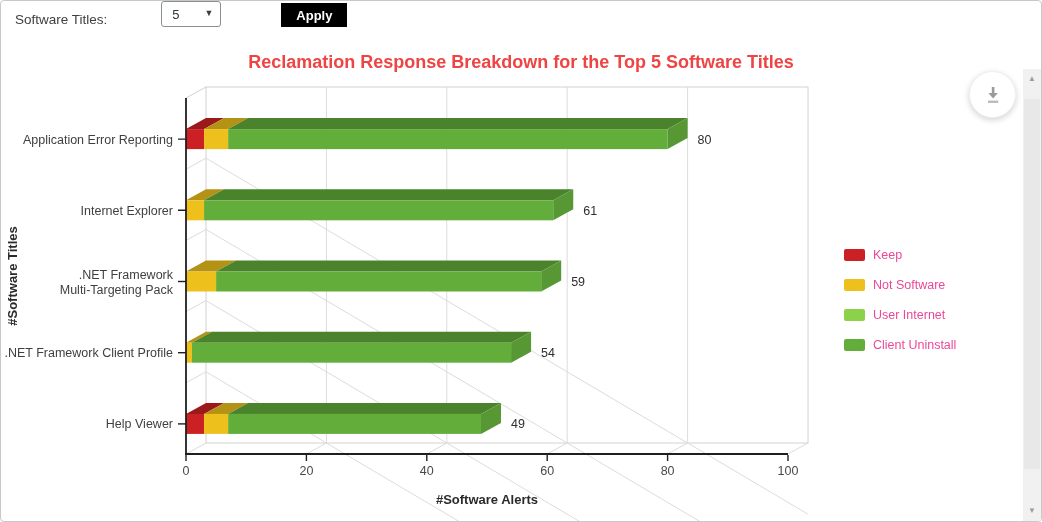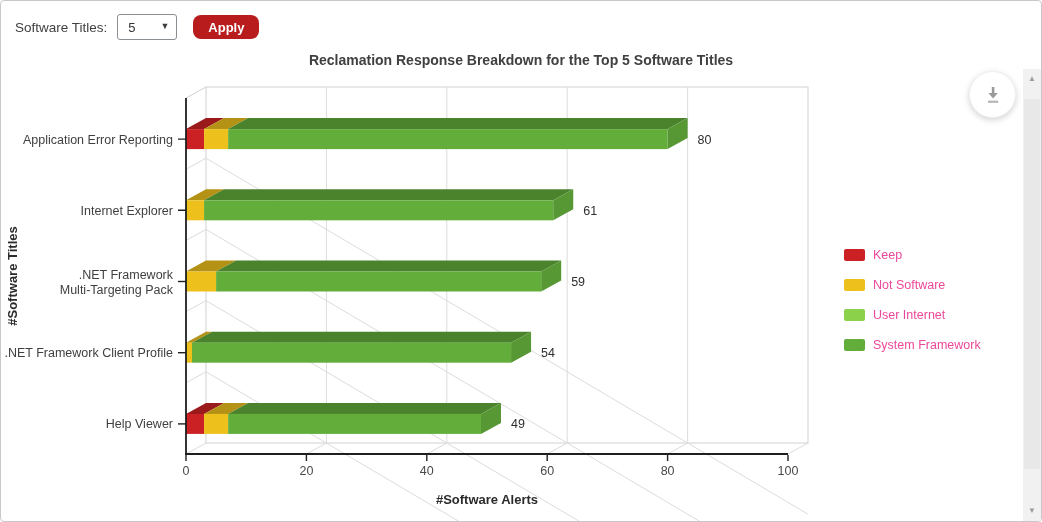--- a/index.html
+++ b/index.html
@@ -1,28 +1,28 @@
 <!DOCTYPE html>
 <html><head>
 <meta charset="utf-8">
 <style>
   html,body{margin:0;padding:0;background:#fff;font-family:"Liberation Sans","DejaVu Sans",sans-serif;}
   #app{position:relative;width:1040px;height:520px;border:1px solid #c8c8c8;border-radius:4px;background:#fff;overflow:hidden;}
   
-  .controls{position:absolute;top:13px;left:14px;display:flex;align-items:center;z-index:5;}
+  .controls{position:absolute;top:0;left:14px;display:flex;align-items:flex-end;z-index:5;gap:44px;}
   .ctl-label{font-size:13.5px;color:#404040;margin-right:10px;}
   .select{position:relative;width:58px;height:24px;border:1px solid #8a8f94;border-radius:3px;background:#fff;
           display:flex;align-items:center;cursor:pointer;}
   .select .val{font-size:13px;color:#333;padding-left:10px;}
   .select .caret{position:absolute;right:7px;top:7px;font-size:9px;color:#3e3e3e;line-height:1;}
-  .apply{margin-left:16px;height:24px;padding:0 15px;background:#b91c1c;border:none;border-radius:8px;
+  .apply{margin-left:16px;height:24px;padding:0 15px;background:#000000;border:none;border-radius:0;
          color:#fff;font-size:13px;font-weight:bold;font-family:inherit;cursor:pointer;}
   
   .chart-title{position:absolute;top:51px;left:0;width:100%;text-align:center;
-               font-size:14px;font-weight:bold;color:#404040;z-index:2;}
+               font-size:18px;font-weight:bold;color:#ef4444;z-index:2;}
   
   #chart-svg{position:absolute;top:0;left:0;z-index:1;}
   #chart-svg text{font-family:"Liberation Sans","DejaVu Sans",sans-serif;}
   
   .legend{position:absolute;left:843px;top:247px;z-index:3;}
   .legend-item{display:flex;align-items:center;margin-bottom:16px;cursor:pointer;}
   .legend-swatch{width:21px;height:12px;border-radius:2px;margin-right:8px;flex:0 0 auto;}
   .legend-label{font-size:12.5px;color:#ec4899;white-space:nowrap;}
   
   .export-btn{position:absolute;left:968px;top:70px;width:45px;height:45px;border-radius:50%;background:#fff;
@@ -150,21 +150,21 @@
       <div class="legend-item">
         <span class="legend-swatch" style="background: rgb(237, 192, 28);"></span>
         <span class="legend-label">Not Software</span>
       </div>
       <div class="legend-item">
         <span class="legend-swatch" style="background: rgb(139, 210, 74);"></span>
         <span class="legend-label">User Internet</span>
       </div>
       <div class="legend-item">
         <span class="legend-swatch" style="background: rgb(99, 173, 59);"></span>
-        <span class="legend-label">System Framework</span>
+        <span class="legend-label">Client Uninstall</span>
       </div>
     </div>
 
   <div class="export-btn">
     <svg width="24" height="24" viewBox="0 0 24 24">
       <rect x="10.8" y="4" width="2.6" height="6.5" fill="#9a9a9a"></rect>
       <polygon points="7.4,10 16.8,10 12.1,15.6" fill="#9a9a9a"></polygon>
       <rect x="7" y="17.6" width="10.2" height="2.3" fill="#b9b9b9"></rect>
     </svg>
   </div>

